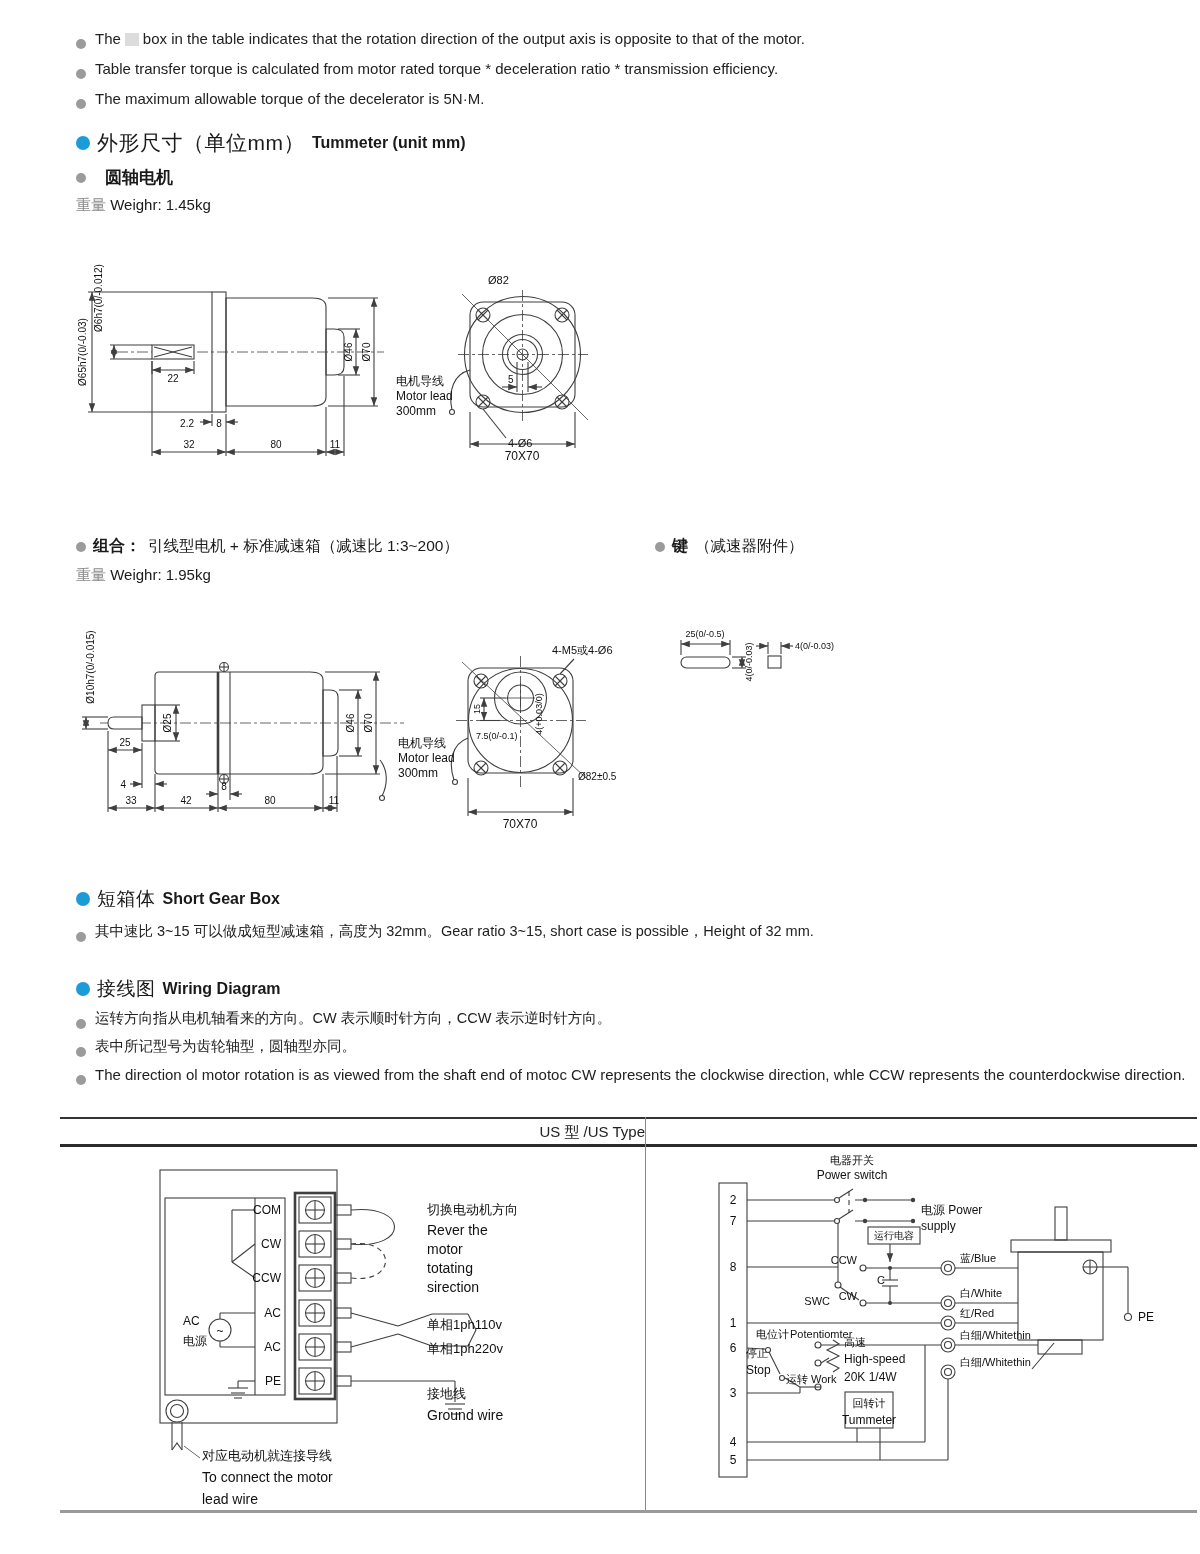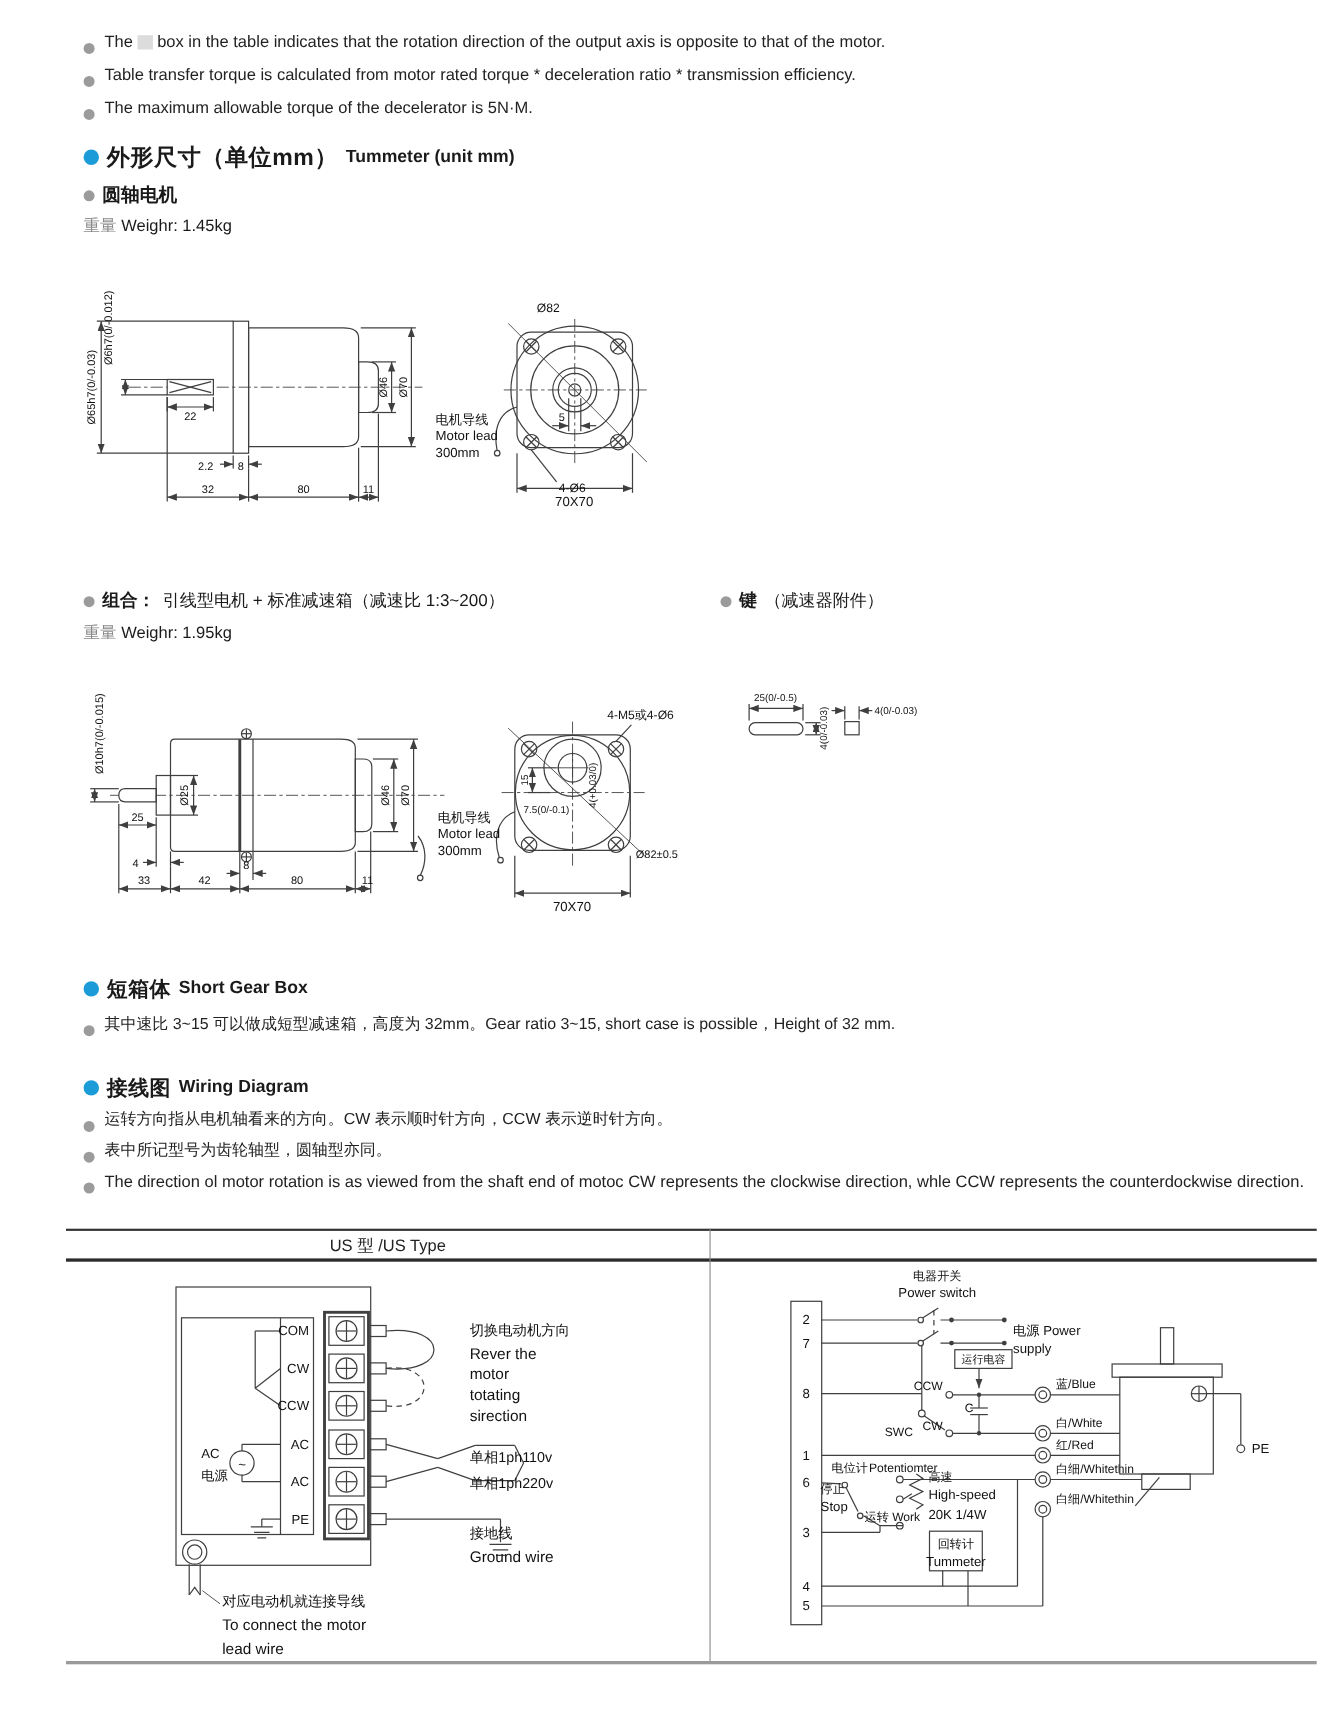--- a/index.html
+++ b/index.html
@@ -4,32 +4,32 @@
 <style>
   *{box-sizing:border-box;margin:0;padding:0}
   html,body{background:#fff}
   body{font-family:"Liberation Sans","DejaVu Sans",sans-serif;color:#1a1a1a}
   .page{position:relative;width:1200px;height:1554px;background:#fff;overflow:hidden}
   .abs{position:absolute}
   .nrow{display:flex;gap:9px;align-items:flex-end;font-size:15px;line-height:21px;color:#222;margin-bottom:9px}
   .gdot{width:10px;height:10px;border-radius:50%;background:#9b9b9b;margin-top:5px;flex:none}
   .bdot{width:14px;height:14px;border-radius:50%;background:#1b9cd8;flex:none}
   .sech{display:flex;align-items:center;gap:7px}
-  .sech .zh{font-size:21px;font-weight:bold;letter-spacing:.5px}
+  .sech .zh{font-size:21px;font-weight:normal;letter-spacing:.5px}
   .sech .en{font-size:16px;font-weight:bold}
-  .subh{display:flex;align-items:center;gap:7px}
+  .subh{display:flex;align-items:center;gap:19px}
   .subh .t{font-size:17px;font-weight:bold}
   .wt{font-size:15px}
   .wt .g{color:#8a8a8a}
   .inbox{display:inline-block;width:14px;height:13px;background:#dcdcdc;vertical-align:-2px;margin:0 4px}
   .combo{display:flex;align-items:center;gap:7px;font-size:15.5px}
   .combo b{font-size:16px}
   .lead{position:absolute;font-size:12px;line-height:15px;color:#111}
   .lead .ul{}
-  .hdr{position:absolute;font-size:15px;text-align:center;color:#222}
+  .hdr{position:absolute;font-size:15px;text-align:right;color:#222}
   .tline{position:absolute}
   svg.s{position:absolute;overflow:visible}
   .s line,.s path,.s rect,.s circle,.s polyline{stroke:#3f3f3f;fill:none;stroke-width:1.1}
   .s .dim{stroke-width:.8}
   .s .cl{stroke-dasharray:11 3 3 3;stroke-width:.8}
   .s .dash{stroke-dasharray:5 4}
   .s .thk{stroke-width:2.6}
   .s .fl{fill:#3f3f3f;stroke:none}
   .s .wh{fill:#fff}
   .s text{fill:#111;stroke:none;font-family:"Liberation Sans","DejaVu Sans",sans-serif;font-size:11px}

